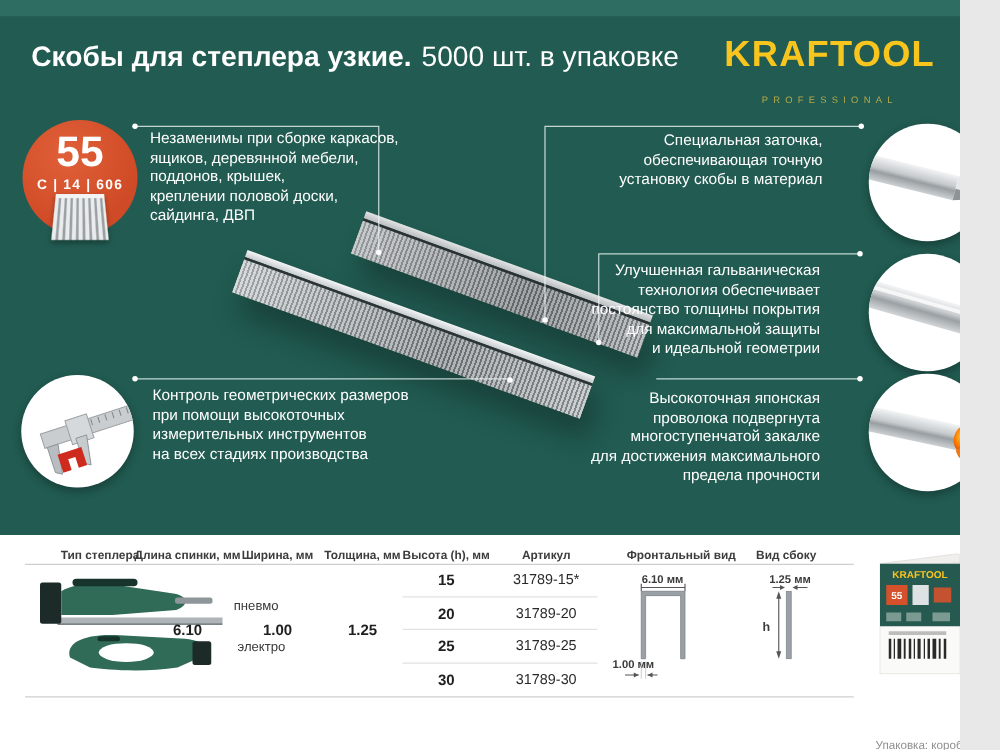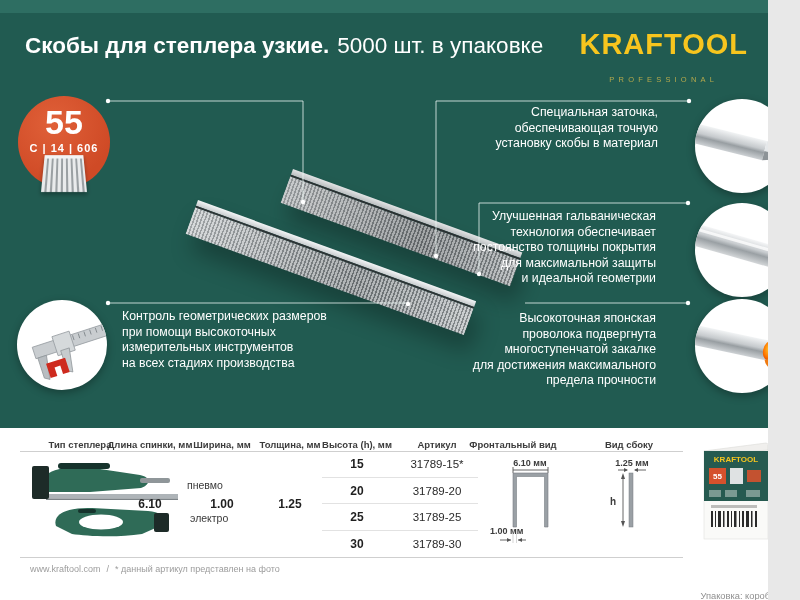--- a/index.html
+++ b/index.html
@@ -116,20 +116,25 @@
       <circle cx="108" cy="303" r="2.2"></circle>
         <circle cx="408" cy="304" r="2.2"></circle>
       <circle cx="689" cy="101" r="2.2"></circle>
         <circle cx="436" cy="256" r="2.2"></circle>
       <circle cx="688" cy="203" r="2.2"></circle>
         <circle cx="479" cy="274" r="2.2"></circle>
       <circle cx="688" cy="303" r="2.2"></circle>
     </g>
   </svg>
 
+  <div class="feat feat-l1">Незаменимы при сборке каркасов,
+ящиков, деревянной мебели,
+поддонов, крышек,
+креплении половой доски,
+сайдинга, ДВП</div>
   <div class="feat right feat-r1">Специальная заточка,
 обеспечивающая точную
 установку скобы в материал</div>
   <div class="feat feat-l2">Контроль геометрических размеров
 при помощи высокоточных
 измерительных инструментов
 на всех стадиях производства</div>
   <div class="feat right feat-r2">Улучшенная гальваническая
 технология обеспечивает
 постоянство толщины покрытия
@@ -218,21 +223,21 @@
   </div>
 
   <div class="bottom-panel"></div>
 
   <div class="th" style="left:80px">Тип степлера</div>
   <div class="th" style="left:150px">Длина спинки, мм</div>
   <div class="th" style="left:222px">Ширина, мм</div>
   <div class="th" style="left:290px">Толщина, мм</div>
   <div class="th" style="left:357px">Высота (h), мм</div>
   <div class="th" style="left:437px">Артикул</div>
-  <div class="th" style="left:513px">Фронтальный вид</div>
+  <div class="th" style="left:545px">Фронтальный вид</div>
   <div class="th" style="left:629px">Вид сбоку</div>
 
   <div class="hline" style="left:20px;top:451px;width:663px"></div>
   <div class="hline" style="left:20px;top:557px;width:663px"></div>
   <div class="rsep" style="top:477px"></div>
   <div class="rsep" style="top:503px"></div>
   <div class="rsep" style="top:530px"></div>
 
   <svg class="toolsvg" style="left:28px;top:461px" width="155" height="44" viewBox="0 0 155 44">
     <rect x="18" y="33" width="132" height="4.5" fill="#aeb4b8"></rect>
@@ -323,16 +328,13 @@
         <rect x="45" y="76" width="1" height="16"></rect>
       <rect x="48" y="76" width="2" height="16"></rect>
         <rect x="52" y="76" width="3" height="16"></rect>
       <rect x="57" y="76" width="1.5" height="16"></rect>
         <rect x="61" y="76" width="2" height="16"></rect>
     </g>
     <rect x="17" y="70" width="46" height="3" fill="#bdbdbb"></rect>
   </svg>
   <div class="pkg-caption">Упаковка: коробка</div>
 
-  <div class="footer">
-    <span>www.kraftool.com</span><span>/</span><span>* данный артикул представлен на фото</span>
-  </div>
 </div>
 
 </body></html>

